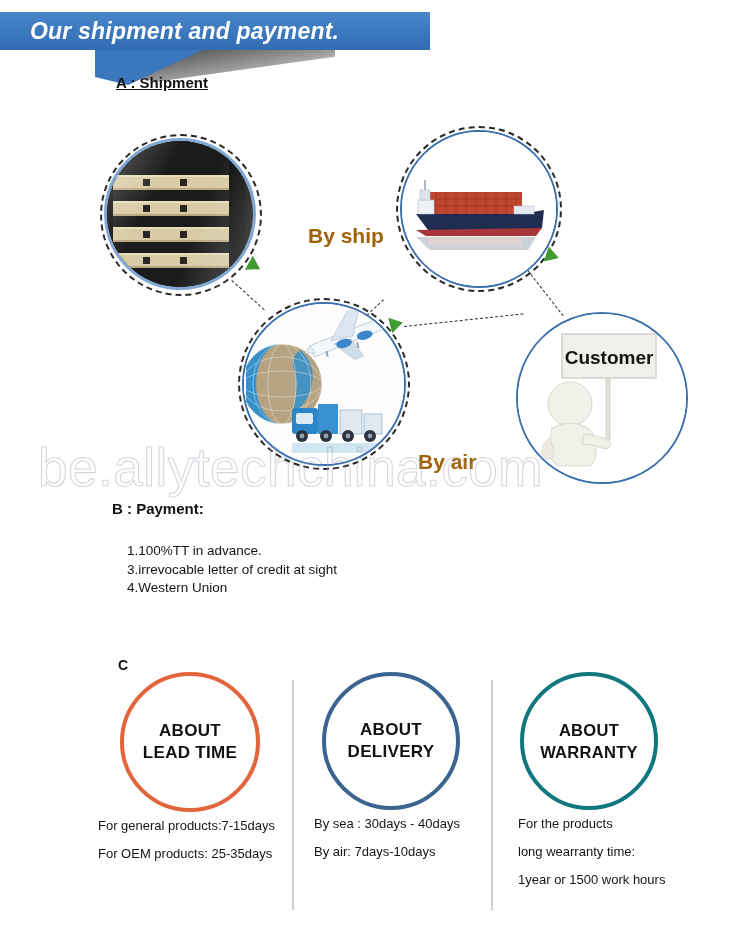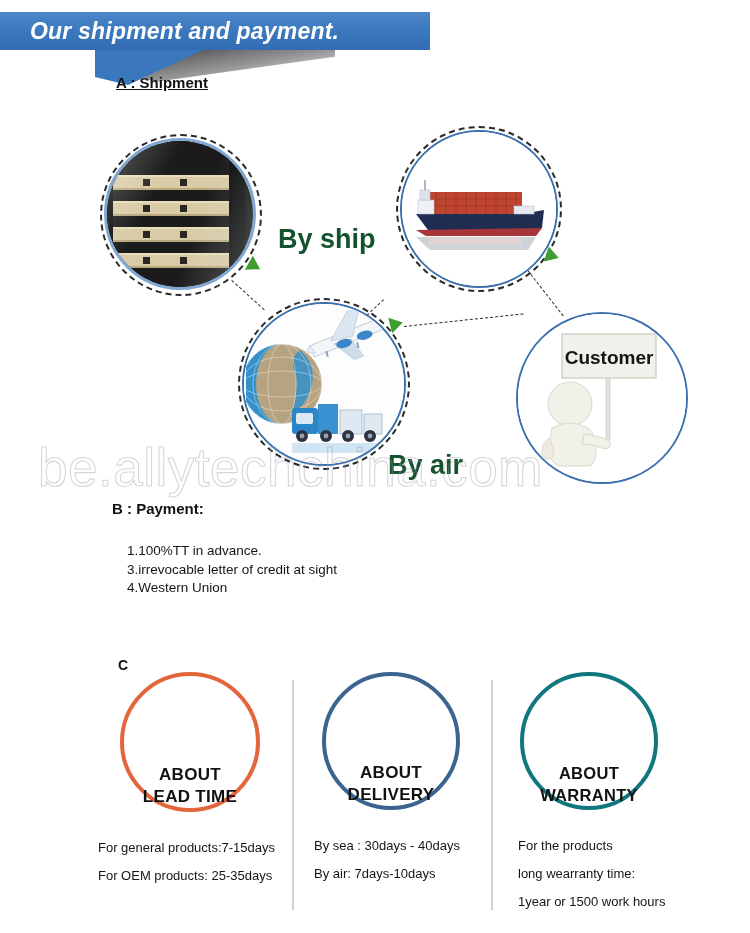--- a/index.html
+++ b/index.html
@@ -104,22 +104,23 @@
 
   
   .arrow-green {
     position:absolute; width:0; height:0;
     border-top:8px solid transparent;
     border-bottom:8px solid transparent;
     border-left:13px solid #3f9c2e;
   }
 
   .mode-label {
-    position:absolute; font-size:27px; font-weight:bold; color:#14532d;
+    position:absolute; font-size:21px; font-weight:bold; color:#a16207;
     white-space:nowrap;
+    margin-left:30px;
   }
   #label-by-ship { left:278px; top:104px; }
   #label-by-air  { left:388px; top:330px; }
 
   
   .pay-list { position:absolute; left:114px; top:529px; width:520px; }
   .pay-list li {
     list-style:none; font-size:13.5px; line-height:18.5px; color:#151515;
     white-space:nowrap;
   }
@@ -132,34 +133,34 @@
   #vdiv-2 { left:491px; }
 
   .col { position:absolute; top:0; width:196px; }
   #col-lead { left:98px; }
   #col-delivery { left:300px; }
   #col-warranty { left:500px; }
 
   .ring {
     position:relative; margin:0 auto; width:142px; height:142px;
     border-radius:50%; border:4px solid #a21caf;
-    display:flex; align-items:flex-end; justify-content:center;
+    display:flex; align-items:center; justify-content:center;
     text-align:center;
   }
   #ring-lead { border-color:#e2653c; width:140px; height:140px; margin-left:22px; }
   #ring-delivery { border-color:#3b6490; width:138px; height:138px; margin-left:22px; }
   #ring-warranty { border-color:#11777f; width:138px; height:138px; margin-left:20px; }
 
   .ring-txt {
     font-size:17px; font-weight:bold; line-height:22px; color:#111;
     letter-spacing:.3px;
   }
   #ring-warranty .ring-txt { font-size:16.5px; }
 
-  .col-lines { margin-top:22px; padding-left:0; }
+  .col-lines { padding-left:0; }
   .col-lines div {
     font-size:13px; line-height:28px; color:#151515; white-space:nowrap;
   }
   #col-lead .col-lines { margin-left:0px; }
   #col-delivery .col-lines { margin-left:14px; }
   #col-warranty .col-lines { margin-left:18px; }
 
   
   .watermark {
     position:absolute; left:38px; top:440px; width:690px;

